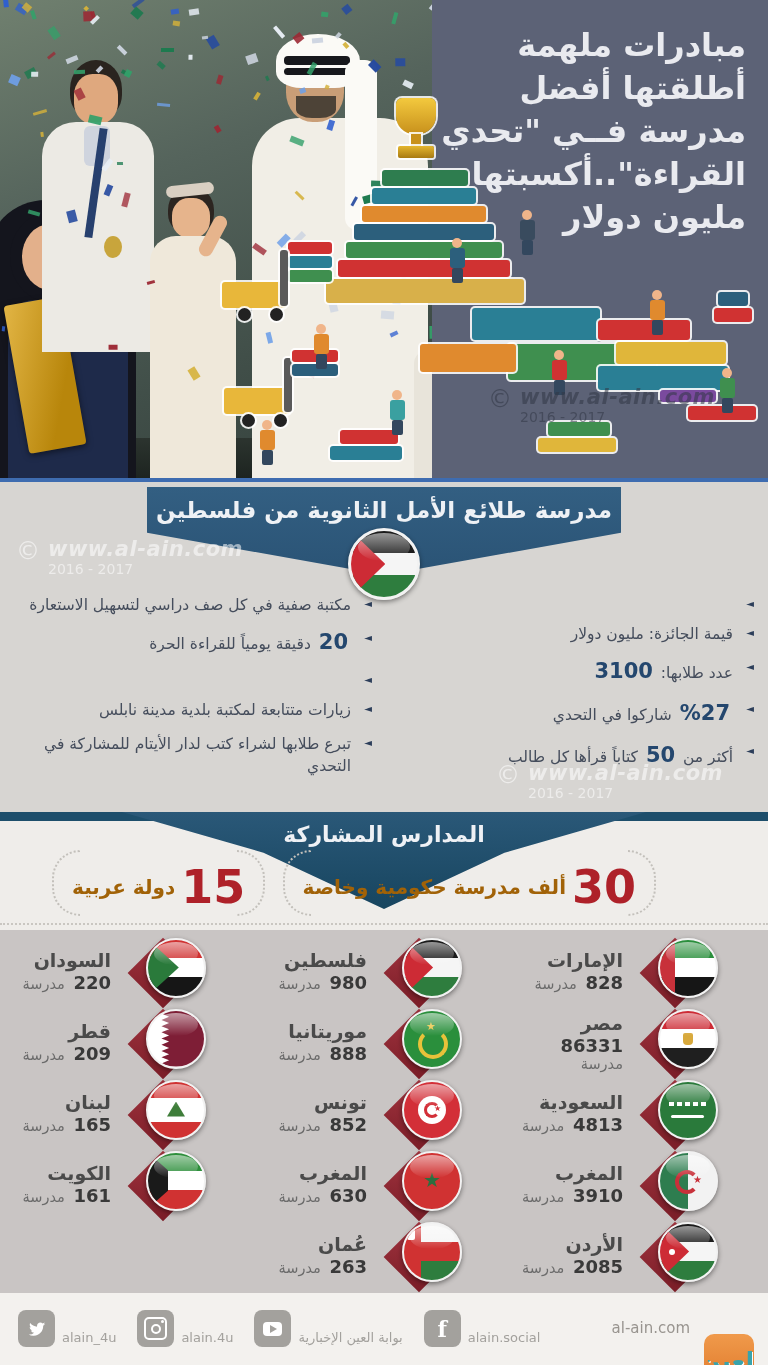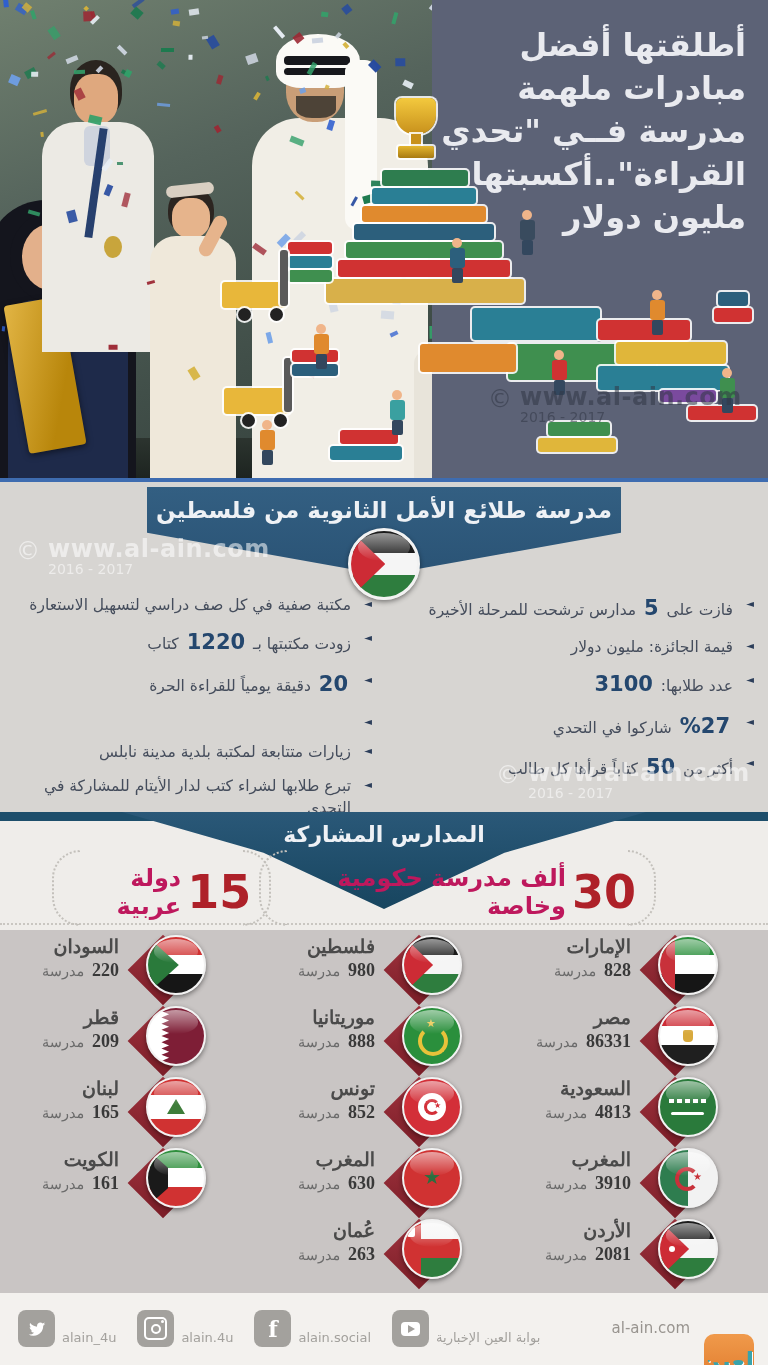--- a/index.html
+++ b/index.html
@@ -18,21 +18,21 @@
   .iso .blk{position:absolute;border-radius:3px;box-shadow:0 0 0 2px rgba(255,255,255,.88);}
   .iso .man{position:absolute;}
   .iso .man i{display:block;position:absolute;}
   .trophy{position:absolute;left:168px;top:6px;width:52px;height:66px;z-index:5;}
   .trophy .cup{position:absolute;left:6px;top:0;width:40px;height:36px;background:linear-gradient(#f3c93e,#c8911c);
         border-radius:6px 6px 18px 18px;box-shadow:0 0 0 2px rgba(255,255,255,.85);}
   .trophy .stem{position:absolute;left:21px;top:36px;width:10px;height:12px;background:#c8911c;box-shadow:0 0 0 2px rgba(255,255,255,.85);}
   .trophy .base{position:absolute;left:8px;top:48px;width:36px;height:12px;background:linear-gradient(#e4b62f,#a87a12);border-radius:2px;box-shadow:0 0 0 2px rgba(255,255,255,.85);}
   .wm{position:absolute;display:flex;gap:8px;direction:ltr;align-items:flex-start;z-index:7;pointer-events:none;}
   .wm .cc{font-size:24px;line-height:26px;}
-  .wm .t1{font-size:24px;font-weight:700;line-height:23px;letter-spacing:.5px;}
+  .wm .t1{font-size:21px;font-weight:700;line-height:23px;letter-spacing:.5px;font-style:italic;}
   .wm .t2{font-size:14px;line-height:17px;}
   .wm-dark{color:rgba(49,54,70,.55);}
   .wm-light{color:rgba(255,255,255,.55);}
   .blue-line{position:absolute;top:478px;left:0;width:768px;height:4px;background:#3e6cb0;}
   
   .school{position:absolute;top:482px;left:0;width:768px;height:330px;background:#d7d5d2;}
   .ribbon1{position:absolute;left:50%;transform:translateX(-50%);top:5px;width:474px;height:88px;
         background:linear-gradient(#335f82,#2a5375);
         clip-path:polygon(0 0,100% 0,100% 52%,50% 100%,0 52%);
         text-align:center;direction:rtl;color:#eef1f5;font-weight:700;font-size:23px;padding-top:10px;box-sizing:border-box;z-index:3;}
@@ -58,26 +58,26 @@
         clip-path:polygon(0 0,100% 0,73% 42%,50% 100%,27% 42%);
         text-align:center;color:#eef1f5;font-weight:700;font-size:22px;padding-top:10px;box-sizing:border-box;direction:rtl;z-index:2;}
   .stats{position:absolute;top:48px;left:0;right:0;display:flex;direction:rtl;justify-content:space-between;
         padding:0 118px 0 58px;z-index:3;}
   .stat{position:relative;display:flex;direction:rtl;align-items:center;gap:6px;padding:4px 14px;}
   .stat::before{content:"";position:absolute;right:-6px;top:-10px;bottom:-2px;width:26px;
         border:2px dotted #c3c0bb;border-left:none;border-radius:0 30px 30px 0;}
   .stat::after{content:"";position:absolute;left:-6px;top:-10px;bottom:-2px;width:26px;
         border:2px dotted #c3c0bb;border-right:none;border-radius:30px 0 0 30px;}
   .stat .n{font-size:46px;font-weight:700;color:#ae2129;line-height:1;}
-  .stat .l{font-size:24px;font-weight:700;color:#be185d;}
+  .stat .l{font-size:20px;font-weight:700;color:#a16207;}
   .part .dots{position:absolute;left:0;right:0;bottom:5px;border-top:2px dotted #c9c6c1;}
   
   .countries{position:absolute;top:930px;left:0;width:768px;height:363px;background:#c9c5c4;
         display:grid;grid-template-columns:1fr 1fr 1fr;grid-auto-rows:71px;direction:rtl;padding-top:5px;box-sizing:border-box;}
-  .country{display:flex;direction:rtl;gap:19px;padding-right:50px;font-family:Liberation Serif, serif;}
+  .country{display:flex;direction:rtl;align-items:center;gap:27px;padding-right:50px;}
   .flag-wrap{position:relative;width:68px;height:66px;flex:0 0 68px;}
   .diamond{position:absolute;left:0;top:10px;width:50px;height:50px;transform:rotate(45deg);
         background:linear-gradient(135deg,#a2343f,#7a1d27);}
   .flag-wrap .flag{position:absolute;left:8px;top:0;}
   .c-text{text-align:right;}
   .c-name{font-size:19px;font-weight:700;color:#4a4a4a;line-height:1.3;}
   .c-count{font-size:14.5px;color:#6b6b6b;}
   .c-count .c-num{font-size:18px;font-weight:700;color:#393939;direction:ltr;unicode-bidi:embed;margin-left:4px;}
   
   .footer{position:absolute;top:1293px;left:0;width:768px;height:72px;background:#f3f1ee;}
@@ -331,22 +331,22 @@
    <i style="left:0;top:10px;width:15px;height:20px;border-radius:3px;background:#3f8f4f;"></i>
    <i style="left:2px;top:30px;width:11px;height:15px;background:#33475e;border-radius:2px;"></i>
         </div>
         <div class="man" style="left: 38px; top: 328px; width: 15px; height: 46px;">
           <i style="left:2px;top:0;width:10px;height:10px;border-radius:50%;background:#f0b58a;"></i>
    <i style="left:0;top:10px;width:15px;height:20px;border-radius:3px;background:#e08a2e;"></i>
    <i style="left:2px;top:30px;width:11px;height:15px;background:#33475e;border-radius:2px;"></i>
         </div>
       </div>
     <div class="panel-headline" id="headline">
+        <div>مبادرات ملهمة</div>
         <div>أطلقتها أفضل</div>
-        <div>مبادرات ملهمة</div>
         <div>مدرسة فــي "تحدي</div>
         <div>القراءة"..أكسبتها</div>
         <div>مليون دولار</div>
       </div>
     <div class="wm wm-dark" style="left:488px;top:386px;">
       <span class="cc">©</span>
       <span>
           <div class="t1">www.al-ain.com</div>
             <div class="t2">2016 - 2017</div>
         </span>
@@ -372,21 +372,20 @@
       <span class="cc">©</span>
       <span>
           <div class="t1">www.al-ain.com</div>
             <div class="t2">2016 - 2017</div>
         </span>
     </div>
     <div class="bullets">
       <ul class="bcol" id="right-bullets">
   <li class="bullet">
     <span class="mark"></span>
-    <span class="bt"><span class="pre">فازت على </span><span class="num">5</span><span class="post"> مدارس ترشحت للمرحلة الأخيرة</span></span>
   </li>
 
   <li class="bullet">
     <span class="mark"></span>
     <span class="bt"><span class="pre">قيمة الجائزة: مليون دولار</span><span class="post"></span></span>
   </li>
 
   <li class="bullet">
     <span class="mark"></span>
     <span class="bt"><span class="pre">عدد طلابها: </span><span class="num">3100</span><span class="post"></span></span>
@@ -401,24 +400,20 @@
     <span class="mark"></span>
     <span class="bt"><span class="pre">أكثر من </span><span class="num">50</span><span class="post"> كتاباً قرأها كل طالب</span></span>
   </li>
 </ul>
       <ul class="bcol" id="left-bullets">
   <li class="bullet">
     <span class="mark"></span>
     <span class="bt"><span class="pre">مكتبة صفية في كل صف دراسي لتسهيل الاستعارة</span><span class="post"></span></span>
   </li>
 
-  <li class="bullet">
-    <span class="mark"></span>
-    <span class="bt"><span class="pre">زودت مكتبتها بـ </span><span class="num">1220</span><span class="post"> كتاب</span></span>
-  </li>
 
   <li class="bullet">
     <span class="mark"></span>
     <span class="bt"><span class="pre"></span><span class="num">20</span><span class="post"> دقيقة يومياً للقراءة الحرة</span></span>
   </li>
 
   <li class="bullet">
     <span class="mark"></span>
   </li>
 
@@ -650,21 +645,21 @@
     <div class="flag-wrap">
       <i class="diamond"></i>
       <span class="flag f-jordan">
             <i class="g"></i>
             <i class="e"></i>
           </span>
     </div>
     <div class="c-text">
       <div class="c-name">الأردن</div>
       <div class="c-count">
-        <span class="c-num">2081</span><span class="c-unit"> مدرسة</span>
+        <span class="c-num">2085</span><span class="c-unit"> مدرسة</span>
       </div>
     </div>
   </div>
 
   <div class="country">
     <div class="flag-wrap">
       <i class="diamond"></i>
       <span class="flag f-oman">
             <i class="g"></i>
             <i class="e"></i>
@@ -690,28 +685,28 @@
         </span>
         <span class="lbl">alain_4u</span>
       </div>
       <div class="soc">
         <span class="icon-sq i-ig">
             <i></i>
           </span>
         <span class="lbl">alain.4u</span>
       </div>
       <div class="soc">
+        <span class="icon-sq i-yt">
+            <i></i>
+          </span>
+        <span class="lbl">بوابة العين الإخبارية</span>
+      </div>
+      <div class="soc">
         <span class="icon-sq i-fb"></span>
         <span class="lbl">alain.social</span>
-      </div>
-      <div class="soc">
-        <span class="icon-sq i-yt">
-            <i></i>
-          </span>
-        <span class="lbl">بوابة العين الإخبارية</span>
       </div>
     </div>
     <div class="site">al-ain.com</div>
     <div class="logo">
       <span>لعين</span>
     </div>
   </div>
 
 </div>
 

